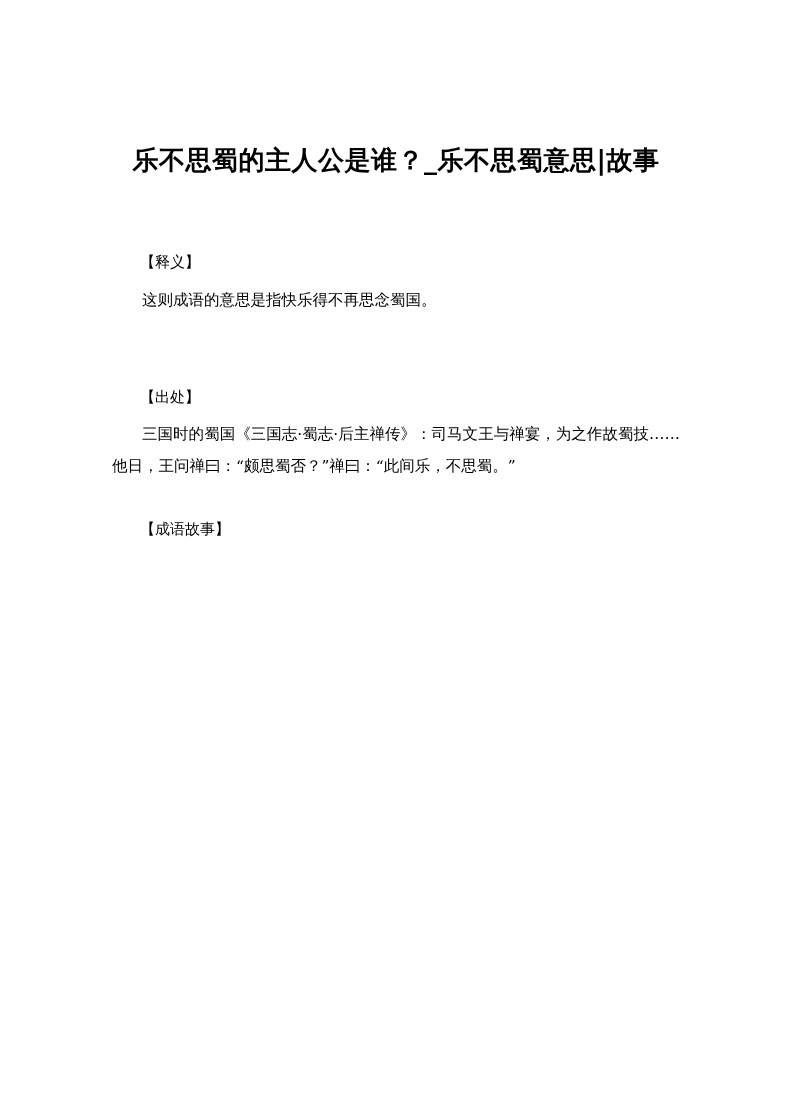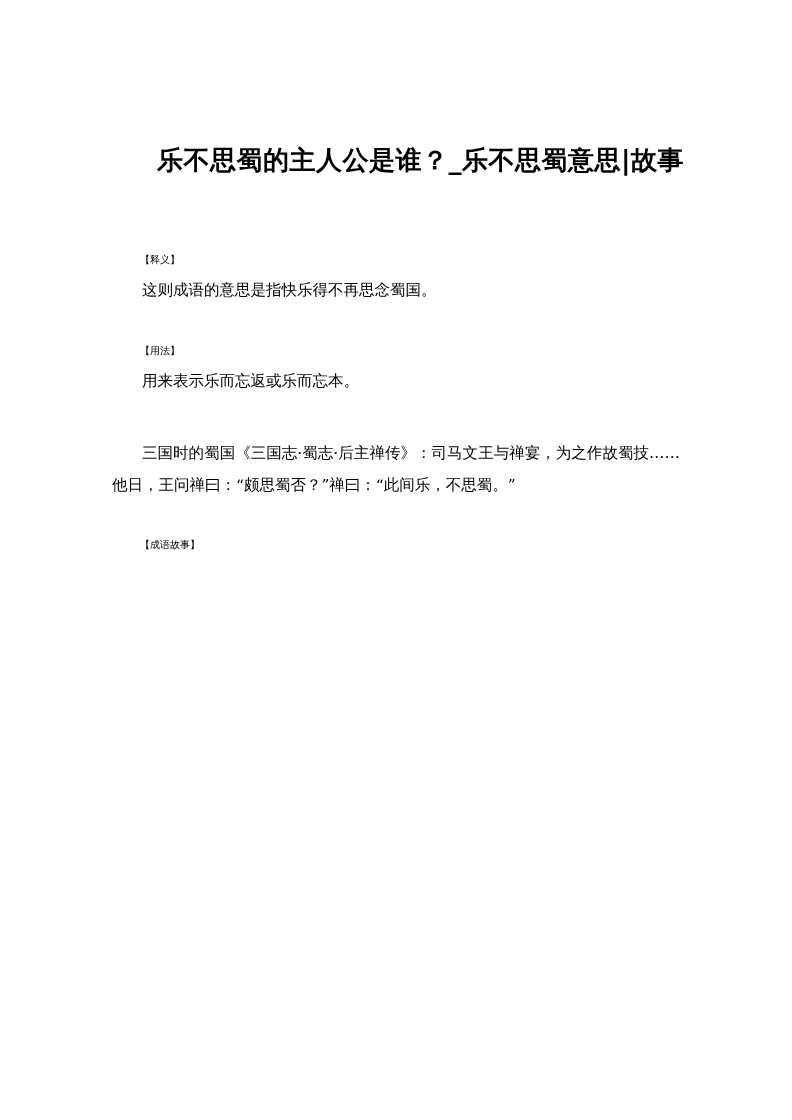--- a/index.html
+++ b/index.html
@@ -22,37 +22,37 @@
     padding: 0;
     overflow: hidden;
   }
   .doc-title {
     margin: 0;
     padding: 0 108px;
     padding-top: 140px;
     font-size: 26px;
     font-weight: bold;
     line-height: 1.55;
-    text-align: right;
+    text-align: center;
     letter-spacing: 0.5px;
     font-family: "DejaVu Sans", "Liberation Sans", sans-serif;
   }
   .body-block {
     padding: 0 112px;
     margin-top: 70px;
   }
   .section {
     margin-bottom: 0;
   }
   .section-heading {
-    font-size: 10px;
+    font-size: 15px;
     line-height: 1.9;
     margin: 0;
     padding-left: 28px;
-    font-family: Liberation Sans, sans-serif;
+    font-family: Liberation Mono, monospace;
   }
   .para {
     font-size: 15.5px;
     line-height: 2.05;
     margin: 0;
     text-align: justify;
     font-family: "DejaVu Serif", "Liberation Serif", serif;
   }
   .para.indent {
     text-indent: 30px;
@@ -71,29 +71,25 @@
   <div class="body-block">
 
     <div class="section">
       <p class="section-heading">【释义】</p>
       <div class="spacer-sm"></div>
       <p class="para indent">这则成语的意思是指快乐得不再思念蜀国。</p>
     </div>
 
     <div class="spacer-lg"></div>
 
-    <div class="section">
-      <p class="section-heading">【用法】</p>
-      <div class="spacer-sm"></div>
-      <p class="para indent">用来表示乐而忘返或乐而忘本。</p>
-    </div>
 
     <div class="spacer-lg"></div>
 
     <div class="section">
+      <p class="section-heading">【出处】</p>
       <div class="spacer-sm"></div>
       <p class="para indent">三国时的蜀国《三国志·蜀志·后主禅传》：司马文王与禅宴，为之作故蜀技……他日，王问禅曰：“颇思蜀否？”禅曰：“此间乐，不思蜀。”</p>
     </div>
 
     <div class="spacer-lg"></div>
 
     <div class="section">
       <p class="section-heading">【成语故事】</p>
     </div>
 

